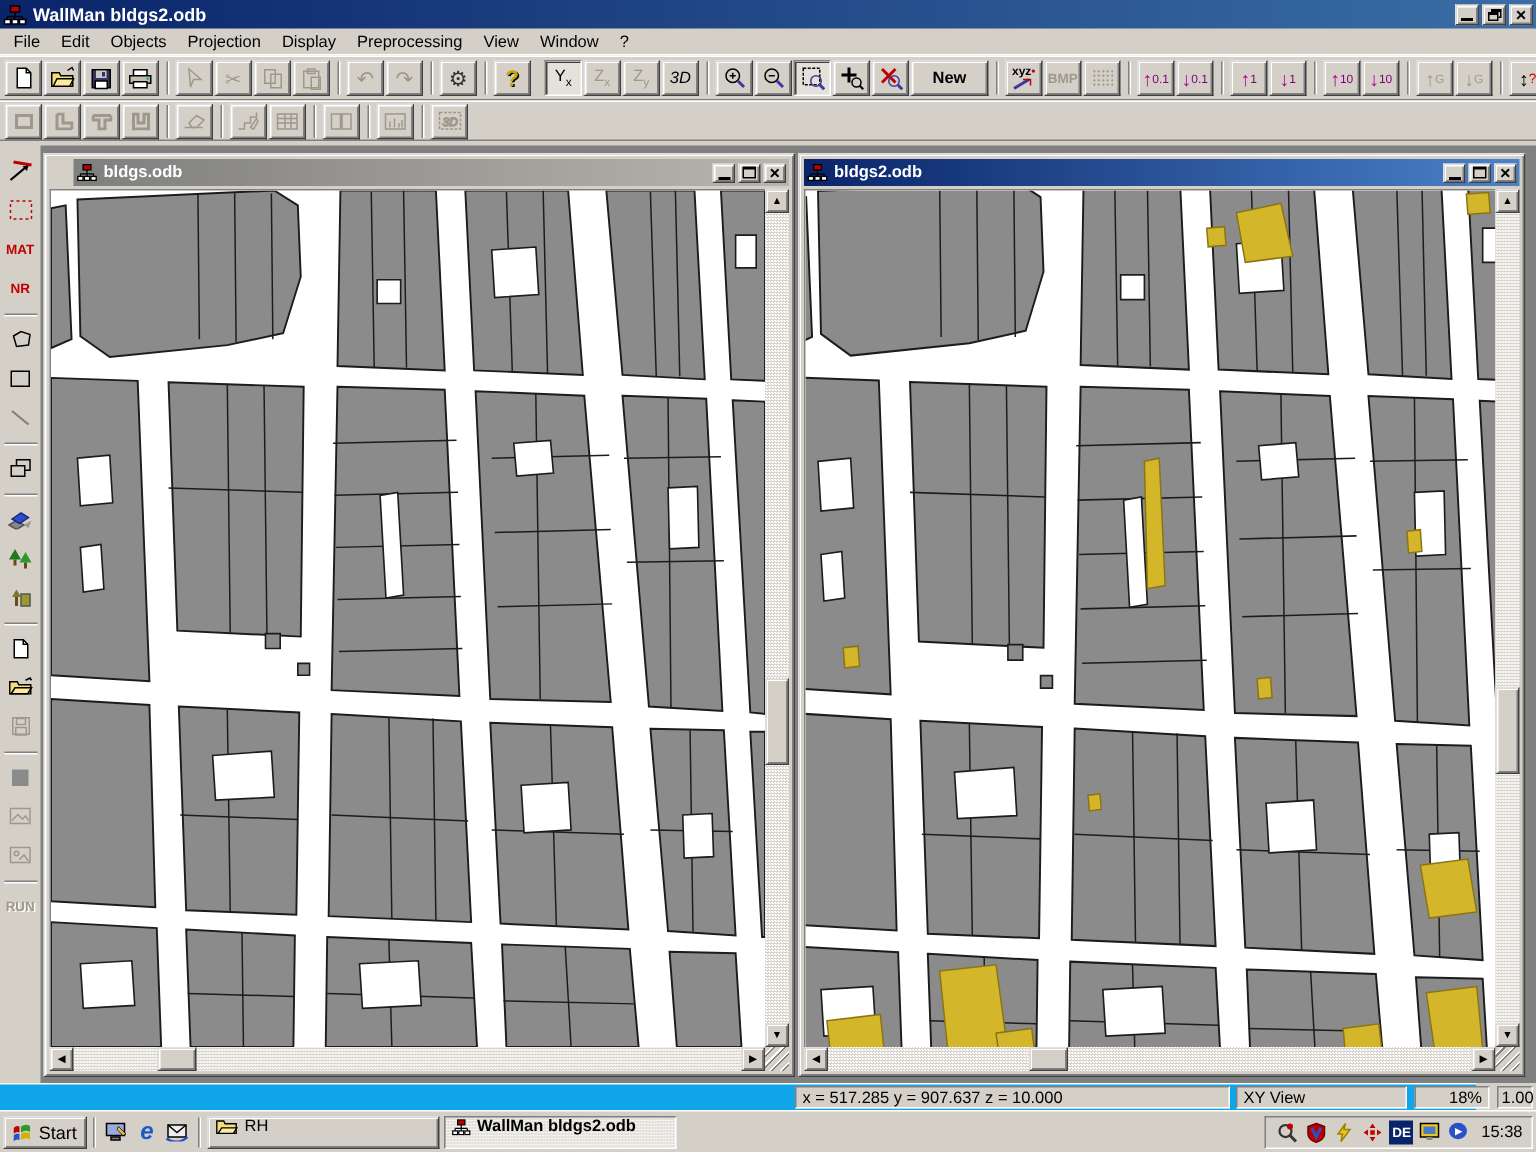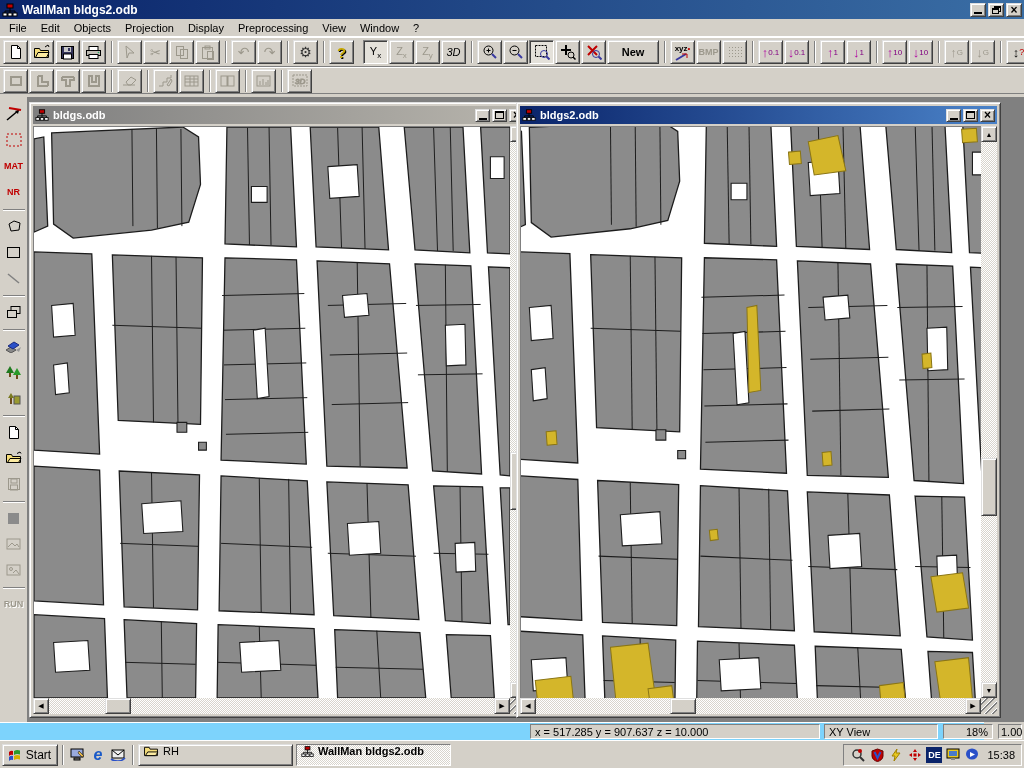--- a/index.html
+++ b/index.html
@@ -62,41 +62,41 @@
   .ssep { width:22px; height:2px; border-top:1px solid #808080; border-bottom:1px solid #fff; margin:3px 0; flex:none; }
   .red-label { color:#c00000; font-weight:bold; font-size:9px; letter-spacing:0; }
   .gray-label { color:#9c988c; font-weight:bold; font-size:9px; text-shadow:1px 1px 0 #fff; }
 
   
   #mdi { position:absolute; left:28px; top:97px; width:996px; height:625px; background:#808080; }
   .child { position:absolute; background:#d4d0c8; border:1px solid; border-color:#dfdfdf #404040 #404040 #dfdfdf;
     box-shadow:inset 1px 1px 0 #fff, inset -1px -1px 0 #808080; padding:3px; }
   .child-title { height:18px; display:flex; align-items:center; padding:0 2px; }
   .child-title.active   { background:linear-gradient(to right,#0a246a,#4a82c8); }
-  .child-title.inactive { background:linear-gradient(to right,#7f7f7f,#b8b5ad); }
+  .child-title.inactive { background:linear-gradient(to right,#7f7f7f,#b8b5ad);margin-left:16px; }
   .child-title .title { color:#fff; font-weight:bold; font-size:11px; margin-left:4px; flex:1; }
   .child-title .winbtn { width:15px; height:13px; }
   .child-body { position:absolute; left:3px; right:3px; top:22px; bottom:3px; }
   .mapwrap { position:absolute; left:0; top:1px; right:16px; bottom:16px;
     border-left:1px solid #808080; border-top:1px solid #808080; background:#fff; overflow:hidden; }
   .mapwrap svg { display:block; width:100%; height:100%; }
 
   
   .sb-track-v { position:absolute; right:0; top:1px; bottom:16px; width:16px;
     background:repeating-conic-gradient(#ffffff 0% 25%, #d8d4cc 0% 50%) 0 0 / 2px 2px; }
   .sb-track-h { position:absolute; left:0; bottom:0; right:16px; height:16px;
     background:repeating-conic-gradient(#ffffff 0% 25%, #d8d4cc 0% 50%) 0 0 / 2px 2px; }
   .sb-btn { position:absolute; width:16px; height:16px; background:#d4d0c8;
     display:flex; align-items:center; justify-content:center; font-size:7px; color:#000; }
   .sb-thumb { position:absolute; background:#d4d0c8; }
   .grip { position:absolute; right:0; bottom:0; width:16px; height:16px;
     background:repeating-linear-gradient(135deg,#d4d0c8 0 3px,#fff 3px 4px,#808080 4px 5px); }
 
   
-  #statusbar { position:absolute; left:0; top:722px; width:984px; height:18px; background:#7dd3fc;
+  #statusbar { position:absolute; left:0; top:722px; width:984px; height:18px; background:#0ea5e9;
     border-top:1px solid #fff; display:flex; align-items:center; }
   .spanel { height:15px; margin-right:5px; padding:1px 4px; font-size:11px;
     border:1px solid; border-color:#808080 #fff #fff #808080; background:#d4d0c8; white-space:nowrap; }
   #sp-coords { position:absolute; left:530px; width:290px; }
   #sp-view   { position:absolute; left:824px; width:114px; }
   #sp-zoom   { position:absolute; left:943px; width:50px; text-align:right; }
   #sp-scale  { position:absolute; left:998px; width:24px; padding:1px 2px; }
 
   
   #taskbar { position:absolute; left:0; top:740px; width:1024px; height:28px; background:#d4d0c8;
@@ -621,21 +621,21 @@
             </span>
           <span class="sb-thumb raised" style="left:72px; width:26px; top:0; height:16px;"></span>
           <span class="sb-btn raised" style="right:0">
               <span>▶</span>
             </span>
         </div>
         <div class="grip"></div>
       </div>
     </div>
 
-    <div class="child" style="left:488px; top:5px; width:485px; height:616px;">
+    <div class="child" style="left:504px; top:5px; width:485px; height:616px;">
       <div class="child-title active">
         <svg width="14" height="14" viewBox="0 0 16 16">
           <rect x="5" y="2" width="6" height="4" fill="#c00000" stroke="#000"></rect>
             <path d="M8 6v3 M3 9h10 M3 9v2 M8 9v2 M13 9v2" stroke="#000" fill="none"></path>
           <rect x="1" y="11" width="4" height="3" fill="#fff" stroke="#000"></rect>
             <rect x="6" y="11" width="4" height="3" fill="#fff" stroke="#000"></rect>
             <rect x="11" y="11" width="4" height="3" fill="#fff" stroke="#000"></rect>
           </svg>
         <span class="title">bldgs2.odb</span>
         <span class="winbtn raised">

